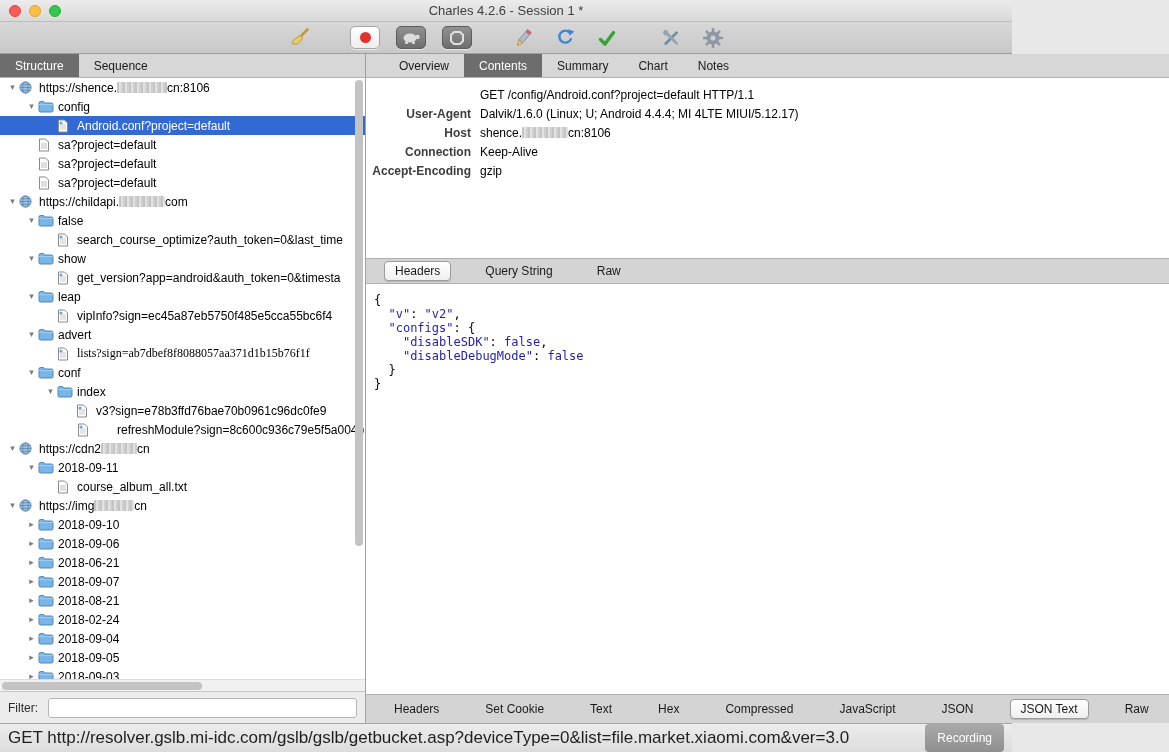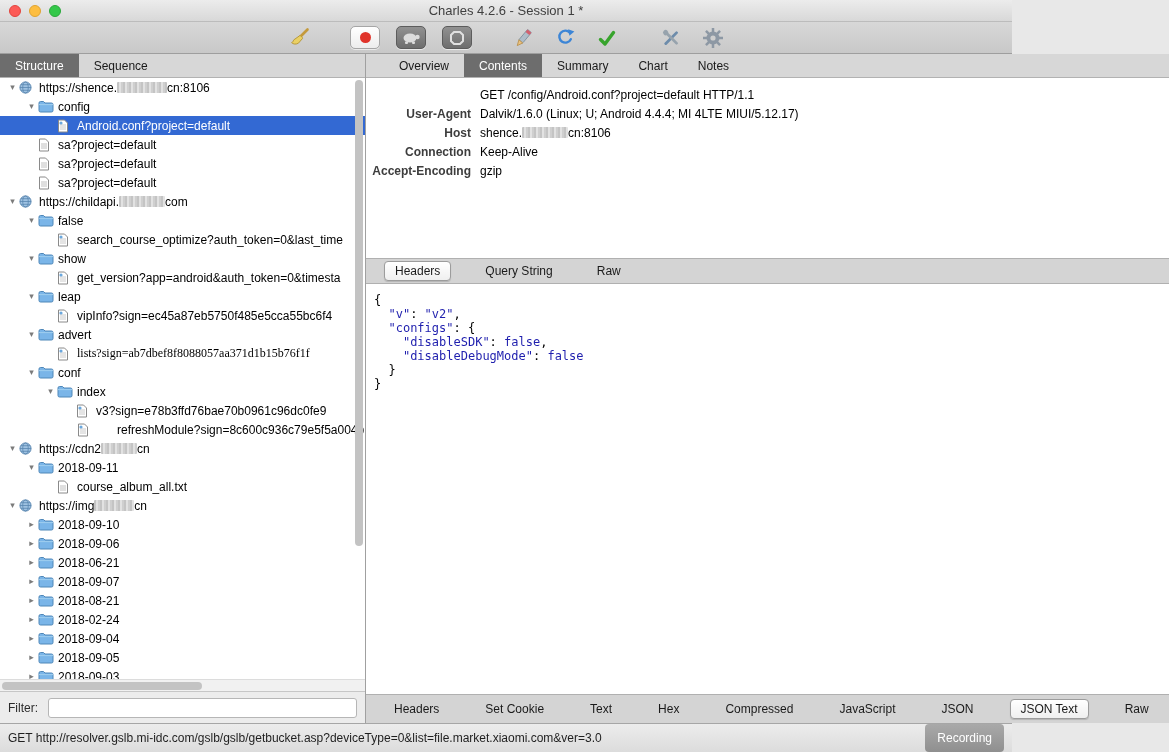--- a/index.html
+++ b/index.html
@@ -48,21 +48,21 @@
 .subtabbar{flex:0 0 26px;height:26px;background:#d4d4d4;border-top:1px solid #b0b0b0;border-bottom:1px solid #b0b0b0;display:flex;align-items:center;padding:0 18px;gap:24px}
 .subtabbar .tab{padding:2px 10px;color:#1a1a1a;border-radius:4px;white-space:nowrap}
 .subtabbar .tab.active{background:linear-gradient(#ffffff,#efefef);border:1px solid #9c9c9c;box-shadow:0 1px 1px rgba(0,0,0,.15)}
 .subtabbar.bottom{flex:0 0 29px;height:29px;border-bottom:none;gap:26px}
 .resp-body{flex:1;background:#fff;overflow:hidden;padding:9px 8px}
 #json-pre{font-family:"DejaVu Sans Mono",monospace;font-size:12px;line-height:14px;margin:0}
 .tok-p{color:#000}
 .tok-s{color:#1f1fae}
 .tok-b{color:#1f1fae}
 .statusbar{flex:0 0 29px;height:29px;background:linear-gradient(#ececec,#dcdcdc);border-top:1px solid #a6a6a6;display:flex;align-items:center;justify-content:space-between;padding:0 8px}
-.status-text{color:#1f1f1f;font-size:12px;white-space:nowrap;overflow:hidden}
+.status-text{color:#1f1f1f;font-size:17px;white-space:nowrap;overflow:hidden}
 .recording-badge{background:linear-gradient(#a9a9a9,#8f8f8f);color:#fff;border-radius:4px;padding:7px 12px;font-size:12px;flex:0 0 auto;margin-left:12px}
 </style>
 </head>
 <body>
 
 <div class="window">
 
   <div class="titlebar">
     <div class="lights">
       <span class="light red"></span>

